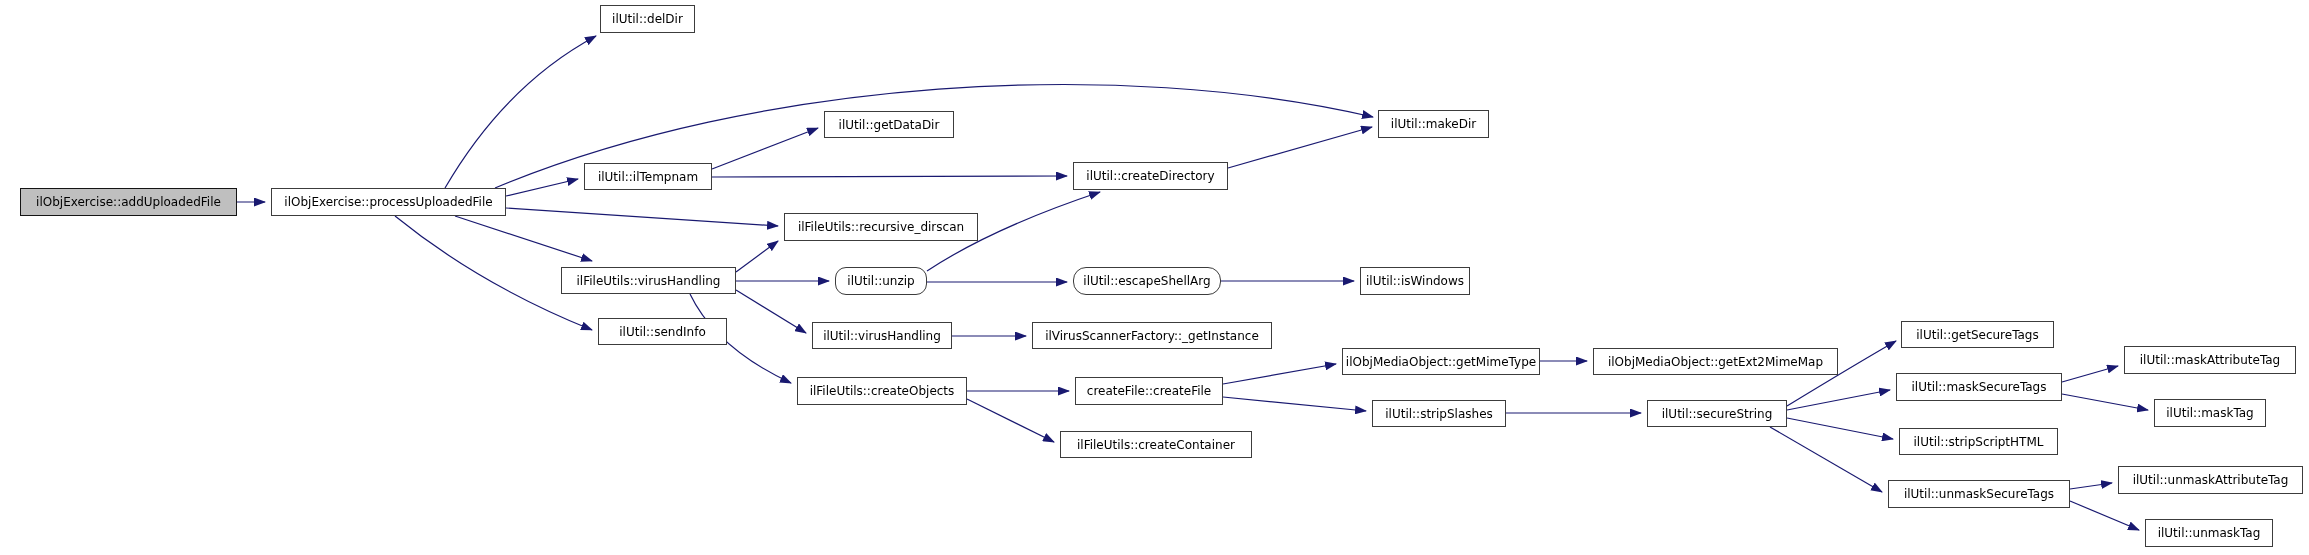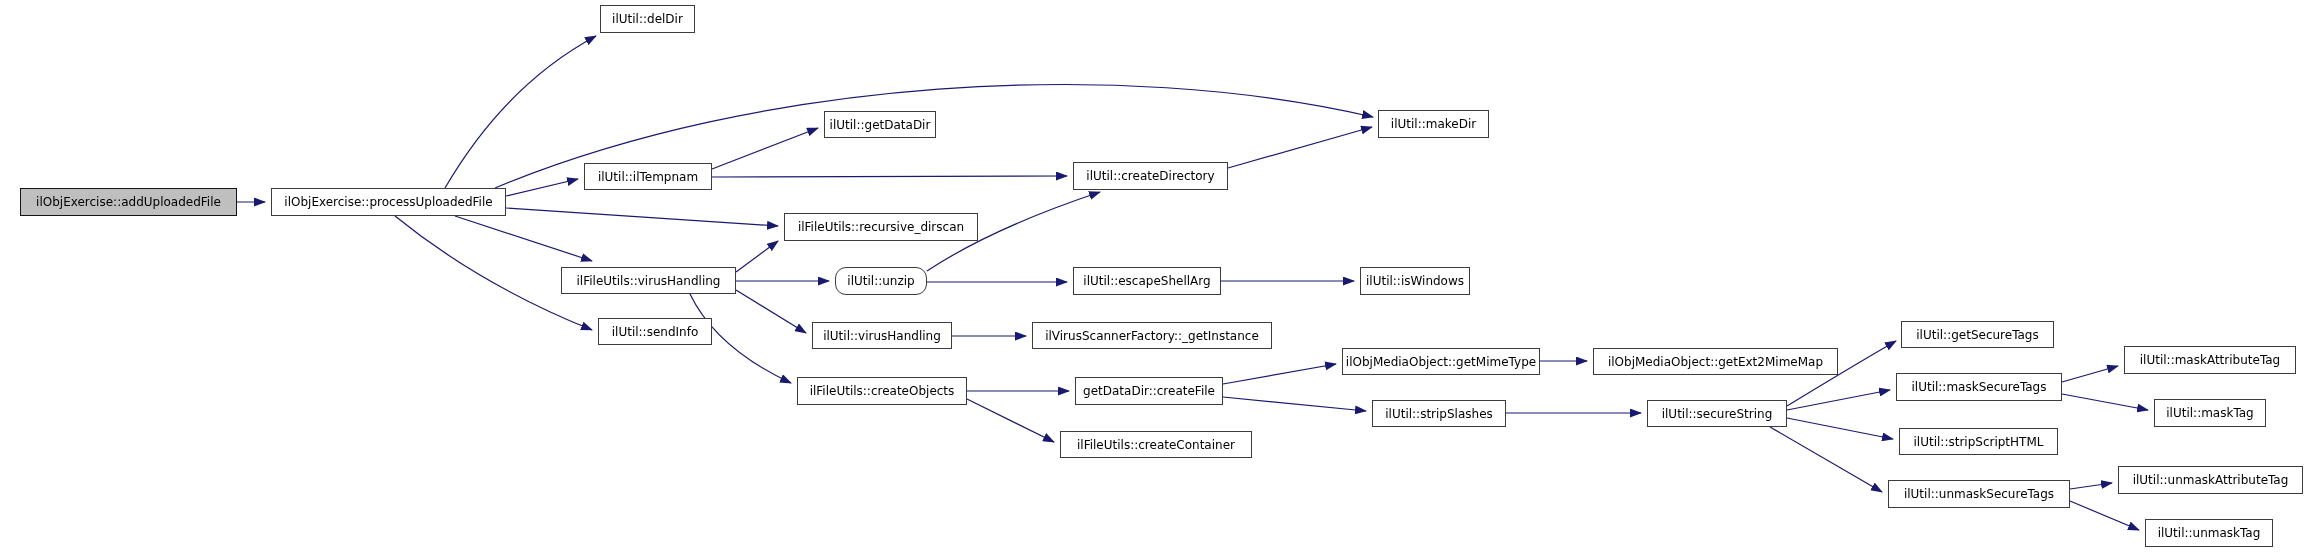--- a/index.html
+++ b/index.html
@@ -86,33 +86,33 @@
         <path d="M2062,394 L2148,410" class="edge" stroke="#191970" marker-end="url(#arrowhead)"></path>
         <path d="M2070,489 L2112,483" class="edge" stroke="#191970" marker-end="url(#arrowhead)"></path>
         <path d="M2070,501 L2139,530" class="edge" stroke="#191970" marker-end="url(#arrowhead)"></path>
       </g>
   </svg>
   <div id="node-layer">
       <div class="node highlighted" title="ilObjExercise::addUploadedFile" style="left: 20px; top: 188px; width: 217px; height: 28px;">ilObjExercise::addUploadedFile</div>
       <div class="node" title="ilObjExercise::processUploadedFile" style="left: 271px; top: 188px; width: 235px; height: 28px;">ilObjExercise::processUploadedFile</div>
       <div class="node" title="ilUtil::delDir" style="left: 600px; top: 5px; width: 95px; height: 28px;">ilUtil::delDir</div>
       <div class="node" title="ilUtil::ilTempnam" style="left: 584px; top: 163px; width: 128px; height: 27px;">ilUtil::ilTempnam</div>
-      <div class="node" title="ilUtil::getDataDir" style="left: 824px; top: 111px; width: 112px; height: 27px;">ilUtil::getDataDir</div>
+      <div class="node" title="ilUtil::getDataDir" style="left: 824px; top: 111px; width: 130px; height: 27px;">ilUtil::getDataDir</div>
       <div class="node" title="ilUtil::makeDir" style="left: 1378px; top: 110px; width: 111px; height: 28px;">ilUtil::makeDir</div>
       <div class="node" title="ilUtil::createDirectory" style="left: 1073px; top: 162px; width: 155px; height: 28px;">ilUtil::createDirectory</div>
       <div class="node" title="ilFileUtils::recursive_dirscan" style="left: 784px; top: 213px; width: 194px; height: 28px;">ilFileUtils::recursive_dirscan</div>
       <div class="node" title="ilFileUtils::processZipFile" style="left: 561px; top: 267px; width: 175px; height: 27px;">ilFileUtils::virusHandling</div>
       <div class="node" title="ilUtil::unzip" style="left: 835px; top: 267px; width: 92px; height: 28px; border-radius: 11px;">ilUtil::unzip</div>
-      <div class="node" title="ilUtil::escapeShellArg" style="left: 1073px; top: 267px; width: 148px; height: 28px;">ilUtil::escapeShellArg</div>
+      <div class="node" title="ilUtil::escapeShellArg" style="left: 1073px; top: 267px; width: 148px; height: 28px; border-radius: 13px;">ilUtil::escapeShellArg</div>
       <div class="node" title="ilUtil::isWindows" style="left: 1360px; top: 267px; width: 110px; height: 28px;">ilUtil::isWindows</div>
-      <div class="node" title="ilUtil::sendInfo" style="left: 598px; top: 318px; width: 114px; height: 27px;">ilUtil::sendInfo</div>
+      <div class="node" title="ilUtil::sendInfo" style="left: 598px; top: 318px; width: 129px; height: 27px;">ilUtil::sendInfo</div>
       <div class="node" title="ilUtil::virusHandling" style="left: 812px; top: 322px; width: 140px; height: 27px;">ilUtil::virusHandling</div>
       <div class="node" title="ilVirusScannerFactory::_getInstance" style="left: 1032px; top: 322px; width: 240px; height: 27px;">ilVirusScannerFactory::_getInstance</div>
       <div class="node" title="ilFileUtils::createObjects" style="left: 797px; top: 377px; width: 170px; height: 28px;">ilFileUtils::createObjects</div>
-      <div class="node" title="ilFileUtils::createFile" style="left: 1075px; top: 377px; width: 148px; height: 28px;">getDataDir::createFile</div>
+      <div class="node" title="ilFileUtils::createFile" style="left: 1075px; top: 377px; width: 148px; height: 28px;">createFile::createFile</div>
       <div class="node" title="ilFileUtils::createContainer" style="left: 1060px; top: 431px; width: 192px; height: 27px;">ilFileUtils::createContainer</div>
       <div class="node" title="ilObjMediaObject::getMimeType" style="left: 1342px; top: 348px; width: 198px; height: 27px;">ilObjMediaObject::getMimeType</div>
       <div class="node" title="ilObjMediaObject::getExt2MimeMap" style="left: 1593px; top: 348px; width: 245px; height: 27px;">ilObjMediaObject::getExt2MimeMap</div>
       <div class="node" title="ilUtil::stripSlashes" style="left: 1372px; top: 400px; width: 134px; height: 27px;">ilUtil::stripSlashes</div>
       <div class="node" title="ilUtil::secureString" style="left: 1647px; top: 400px; width: 140px; height: 27px;">ilUtil::secureString</div>
       <div class="node" title="ilUtil::getSecureTags" style="left: 1901px; top: 321px; width: 153px; height: 27px; text-align: right;">ilUtil::getSecureTags</div>
       <div class="node" title="ilUtil::maskSecureTags" style="left: 1896px; top: 373px; width: 166px; height: 28px;">ilUtil::maskSecureTags</div>
       <div class="node" title="ilUtil::maskAttributeTag" style="left: 2124px; top: 346px; width: 172px; height: 28px;">ilUtil::maskAttributeTag</div>
       <div class="node" title="ilUtil::maskTag" style="left: 2154px; top: 399px; width: 112px; height: 28px;">ilUtil::maskTag</div>
       <div class="node" title="ilUtil::stripScriptHTML" style="left: 1899px; top: 428px; width: 159px; height: 27px;">ilUtil::stripScriptHTML</div>

